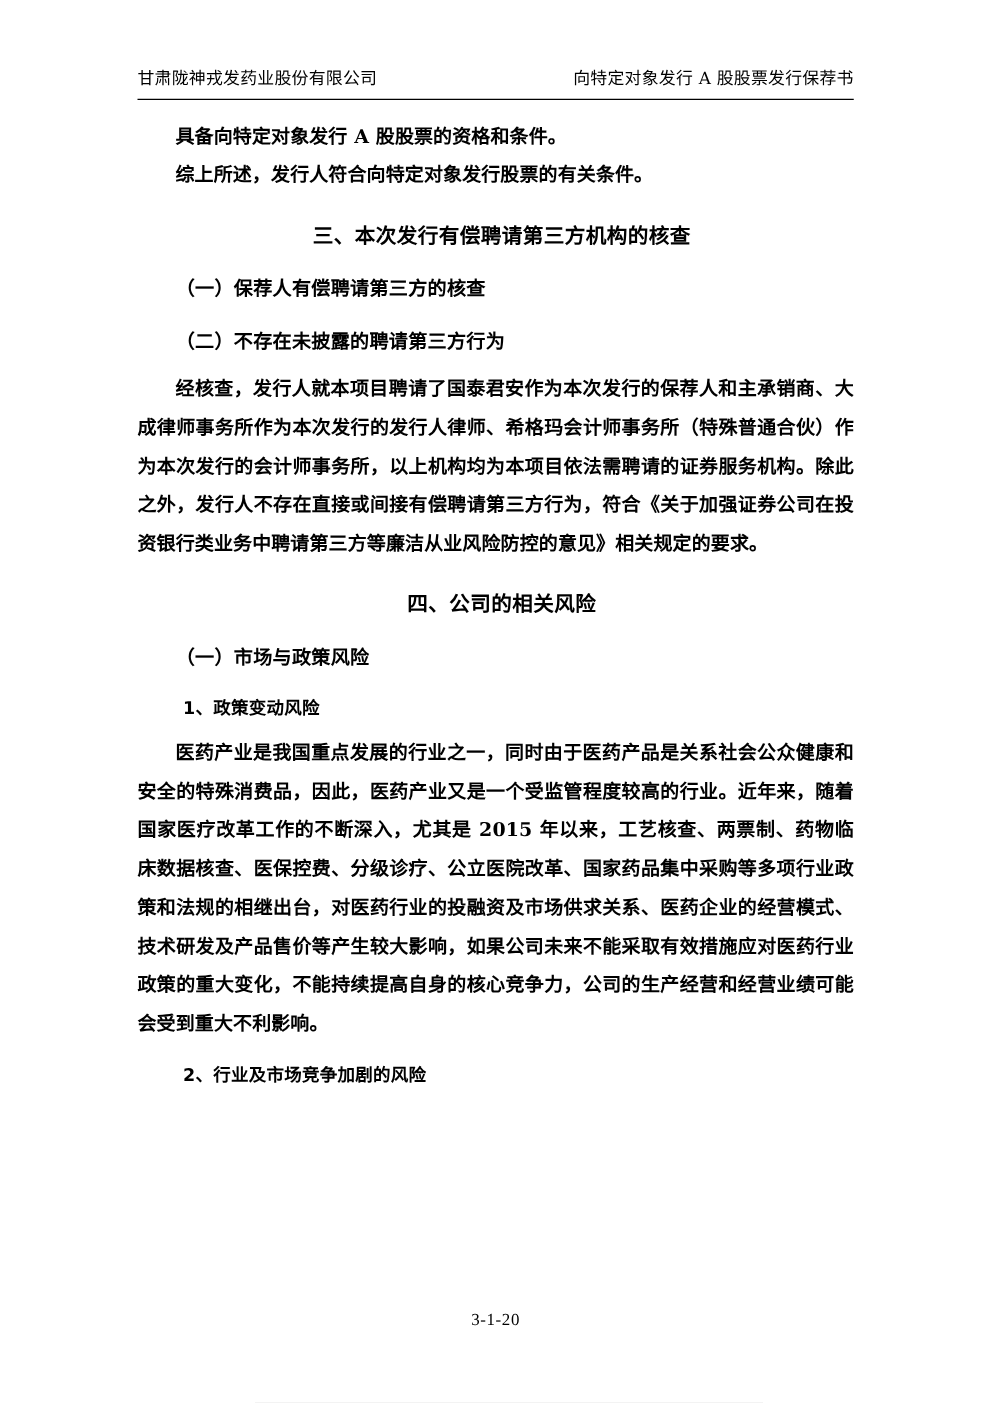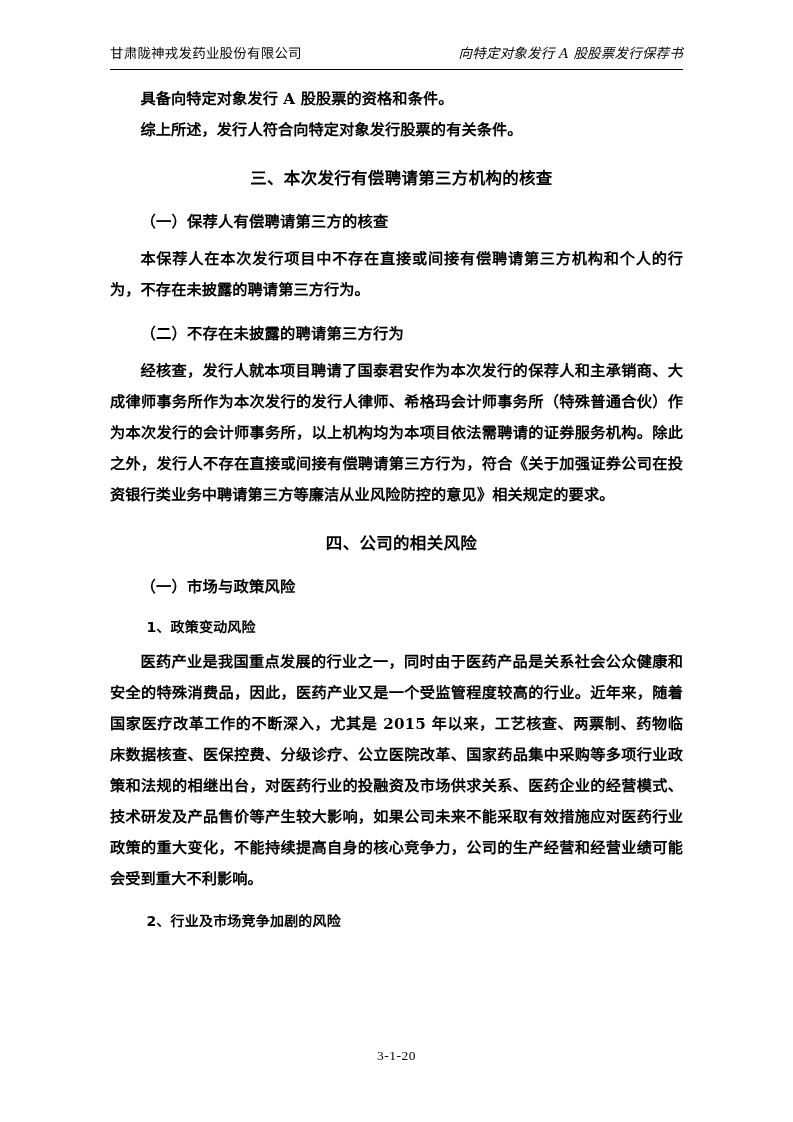--- a/index.html
+++ b/index.html
@@ -28,22 +28,22 @@
   .doc-header {
     display: flex;
     justify-content: space-between;
     align-items: flex-end;
     font-size: 13.5px;
     line-height: 1.4;
     padding-bottom: 6px;
     border-bottom: 1.3px solid #000;
     font-family: "DejaVu Serif", "Liberation Serif", serif;
   }
-  .doc-header .left { letter-spacing: 0.2px; }
-  .doc-header .right { letter-spacing: 0.2px; font-style: italic; }
+  .doc-header .left { letter-spacing: 0.2px; margin-top: 10px; }
+  .doc-header .right { letter-spacing: 0.2px; }
 
   
   .body-wrap {
     padding-top: 14px;
   }
   p.para {
     margin: 0 0 0 0;
     font-size: 15.2px;
     line-height: 31px;
     text-align: justify;
@@ -108,21 +108,20 @@
     <div class="body-wrap">
 
       <p class="para">具备向特定对象发行 A 股股票的资格和条件。</p>
 
       <p class="para">综上所述，发行人符合向特定对象发行股票的有关条件。</p>
 
       <h2 class="h-l1">三、本次发行有偿聘请第三方机构的核查</h2>
 
       <h3 class="h-l2">（一）保荐人有偿聘请第三方的核查</h3>
 
-      <p class="para">本保荐人在本次发行项目中不存在直接或间接有偿聘请第三方机构和个人的行为，不存在未披露的聘请第三方行为。</p>
 
       <h3 class="h-l2">（二）不存在未披露的聘请第三方行为</h3>
 
       <p class="para">经核查，发行人就本项目聘请了国泰君安作为本次发行的保荐人和主承销商、大成律师事务所作为本次发行的发行人律师、希格玛会计师事务所（特殊普通合伙）作为本次发行的会计师事务所，以上机构均为本项目依法需聘请的证券服务机构。除此之外，发行人不存在直接或间接有偿聘请第三方行为，符合《关于加强证券公司在投资银行类业务中聘请第三方等廉洁从业风险防控的意见》相关规定的要求。</p>
 
       <h2 class="h-l1">四、公司的相关风险</h2>
 
       <h3 class="h-l2">（一）市场与政策风险</h3>
 
       <h4 class="h-l3">1、政策变动风险</h4>

